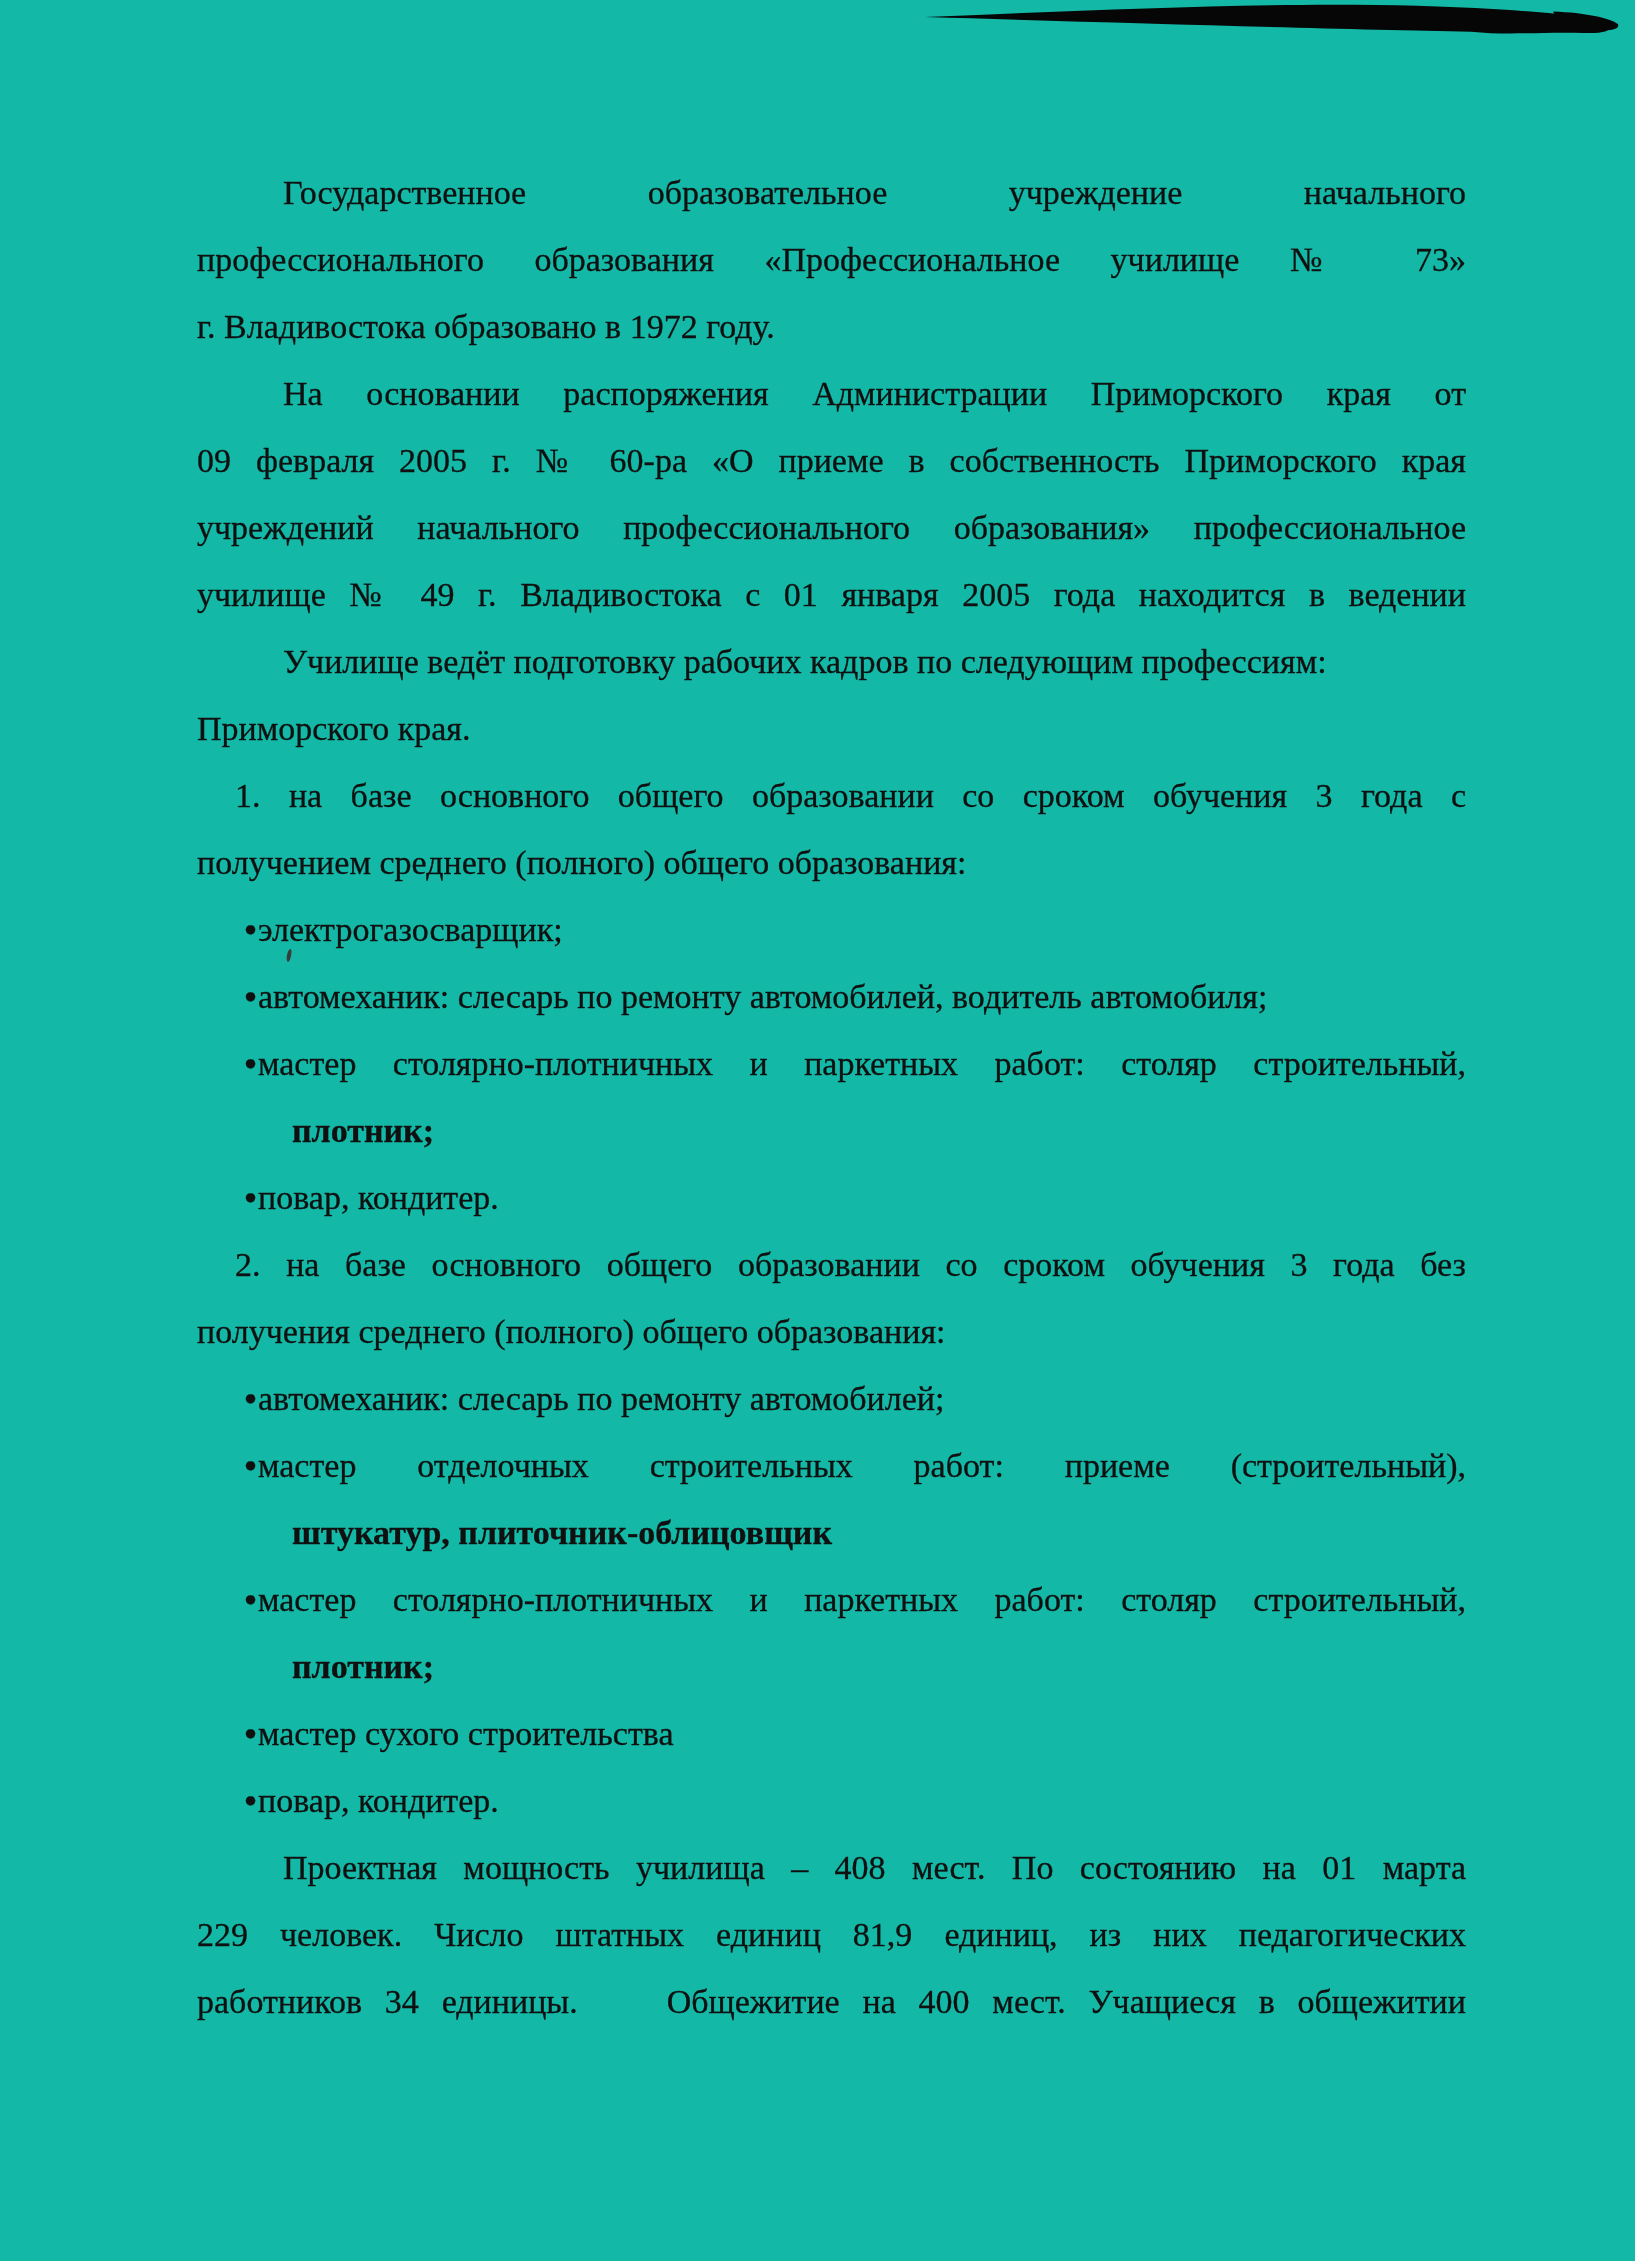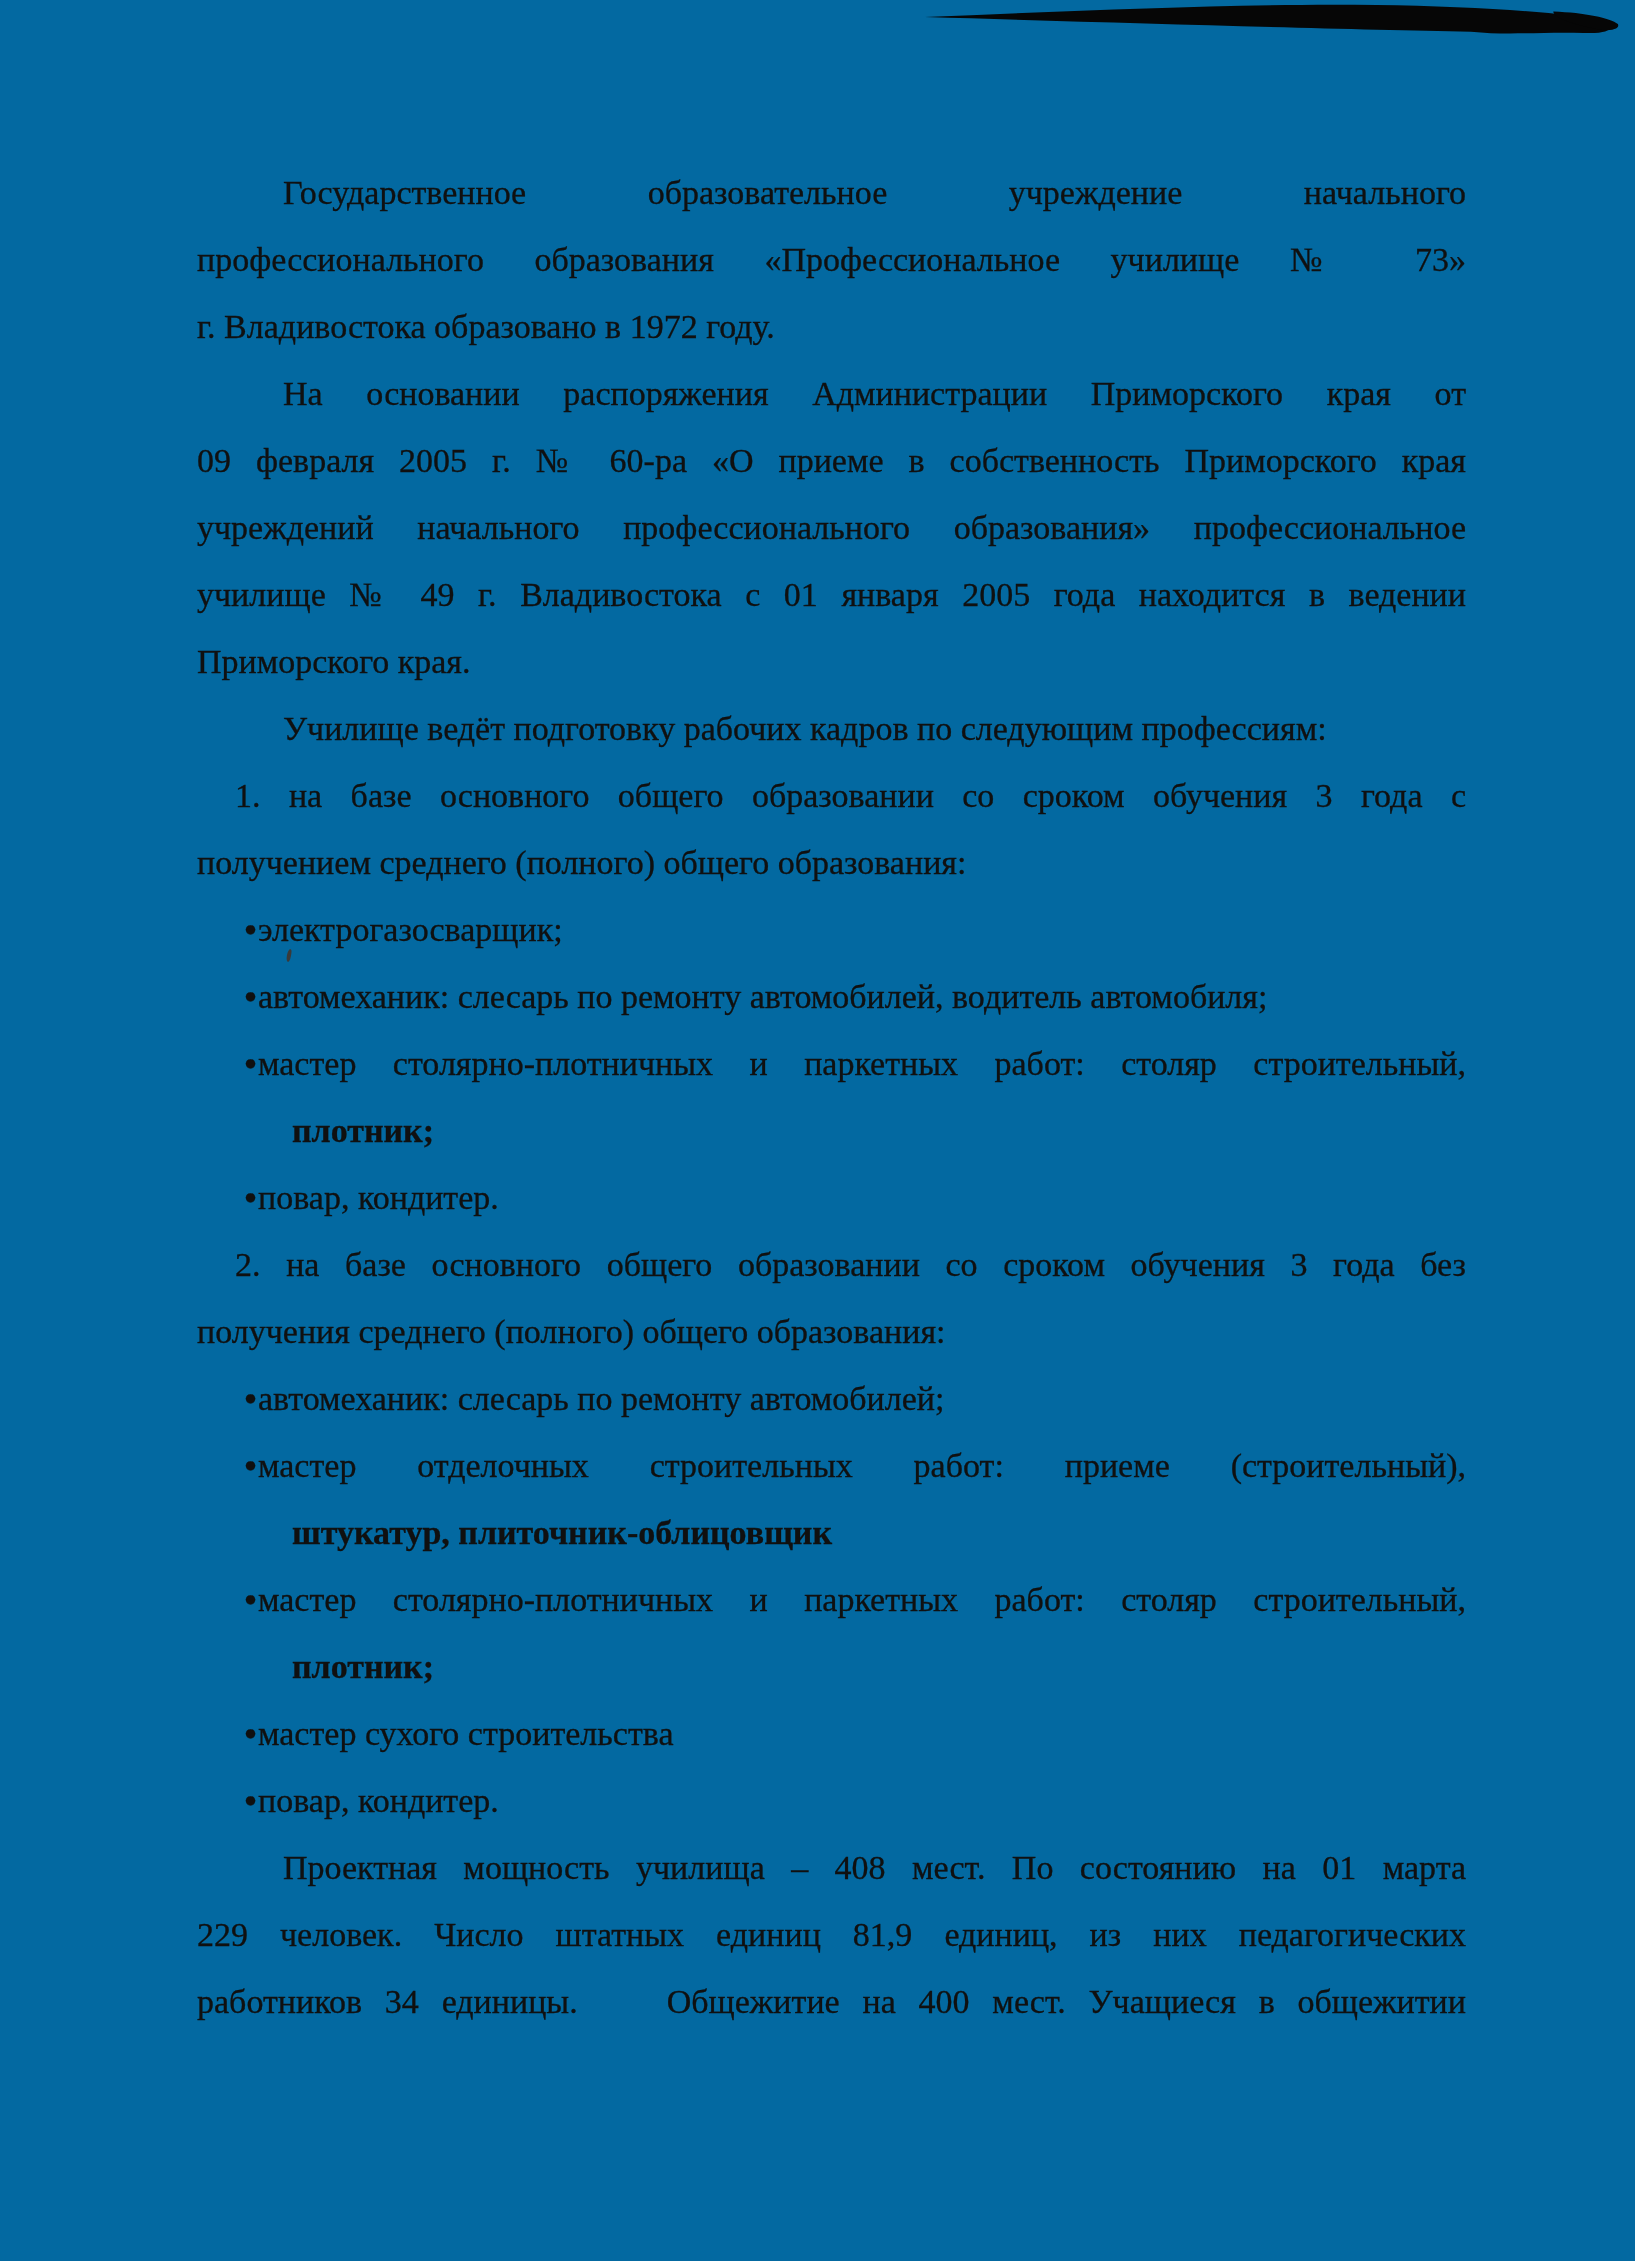--- a/index.html
+++ b/index.html
@@ -9,21 +9,21 @@
   }
   body {
     width: 1636px;
     height: 2261px;
     position: relative;
     overflow: hidden;
   }
   .page {
     position: absolute;
     inset: 0;
-    background: #0369a1;
+    background: #14b8a6;
   }
   .scan-streak {
     position: absolute;
     left: 0;
     top: 0;
     pointer-events: none;
   }
   .doc {
     position: absolute;
     left: 197px;
@@ -93,22 +93,22 @@
   </svg>
 
   <div class="doc">
       <div class="line just ind-para">Государственное образовательное учреждение начального</div>
       <div class="line just">профессионального образования «Профессиональное училище № 73»</div>
       <div class="line">г. Владивостока образовано в 1972 году.</div>
       <div class="line just ind-para">На основании распоряжения Администрации Приморского края от</div>
       <div class="line just">09 февраля 2005 г. № 60-ра «О приеме в собственность Приморского края</div>
       <div class="line just">учреждений начального профессионального образования» профессиональное</div>
       <div class="line just">училище № 49 г. Владивостока с 01 января 2005 года находится в ведении</div>
+      <div class="line ind-para">Училище ведёт подготовку рабочих кадров по следующим профессиям:</div>
       <div class="line">Приморского края.</div>
-      <div class="line ind-para">Училище ведёт подготовку рабочих кадров по следующим профессиям:</div>
       <div class="line just ind-num">1. на базе основного общего образовании со сроком обучения 3 года с</div>
       <div class="line">получением среднего (полного) общего образования:</div>
       <div class="line bullet">
         <span class="dot">●</span>
         <span class="txt">электрогазосварщик;</span>
       </div>
       <div class="line bullet">
         <span class="dot">●</span>
         <span class="txt">автомеханик: слесарь по ремонту автомобилей, водитель автомобиля;</span>
       </div>

